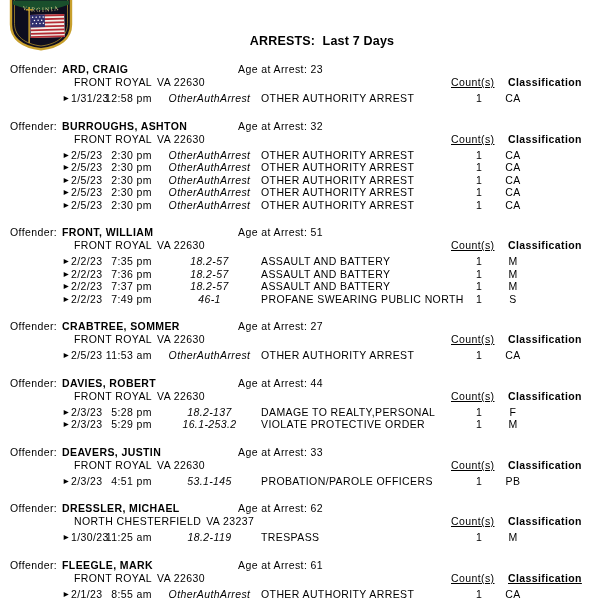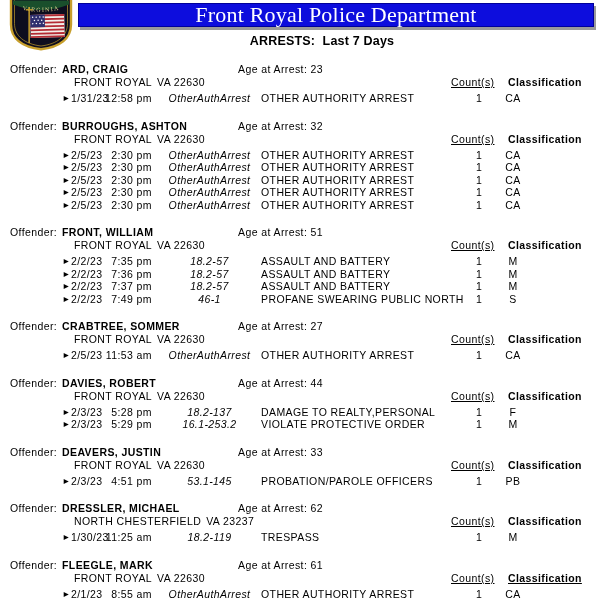--- a/index.html
+++ b/index.html
@@ -50,23 +50,20 @@
   .a-code  { position:absolute; left:166px; width:87px; text-align:center; white-space:nowrap;font-style:italic; }
   .a-desc  { position:absolute; left:261px; white-space:nowrap; }
   .a-count { position:absolute; left:455px; width:48px; text-align:center; }
   .a-class { position:absolute; left:484px; width:58px; text-align:center; }
 </style>
 </head>
 <body>
 
 <div class="page" style="--c-bar: #0d0ddd; --c-bar-text: #ffffff; --c-navy: #0d0d1e; --c-gold: #c79f2c; --c-green: #1a4f2c; --c-badge-text: #ded08e; --c-flag-red: #b42a33; --c-flag-blue: #2f2f6e;">
 
-  <div class="title-bar">
-    <span class="title-text">Front Royal Police Department</span>
-  </div>
 
   <div class="badge">
     <svg width="74" height="53" viewBox="0 0 74 52">
 
       <path d="M7,-6 L7,24 C7,38 18,46.5 37,48.8 C56,46.5 67,38 67,24 L67,-6 Z" style="fill:var(--c-navy,#0d0d1e); stroke:var(--c-gold,#c79f2c); stroke-width:2.4;"></path>
       <path d="M10.5,-6 L10.5,23 C10.5,35.5 20.5,43.5 37,45.5 C53.5,43.5 63.5,35.5 63.5,23 L63.5,-6" style="fill:none; stroke:var(--c-gold,#c79f2c); stroke-width:0.9; opacity:0.75;"></path>
 
       <path d="M9,0 L65,0 L65,4 Q37,15 9,4 Z" style="fill:var(--c-green,#1a4f2c);"></path>
       <defs>
           <path id="vaArc" d="M11,7.2 Q37,15.5 63,7.2"></path>

